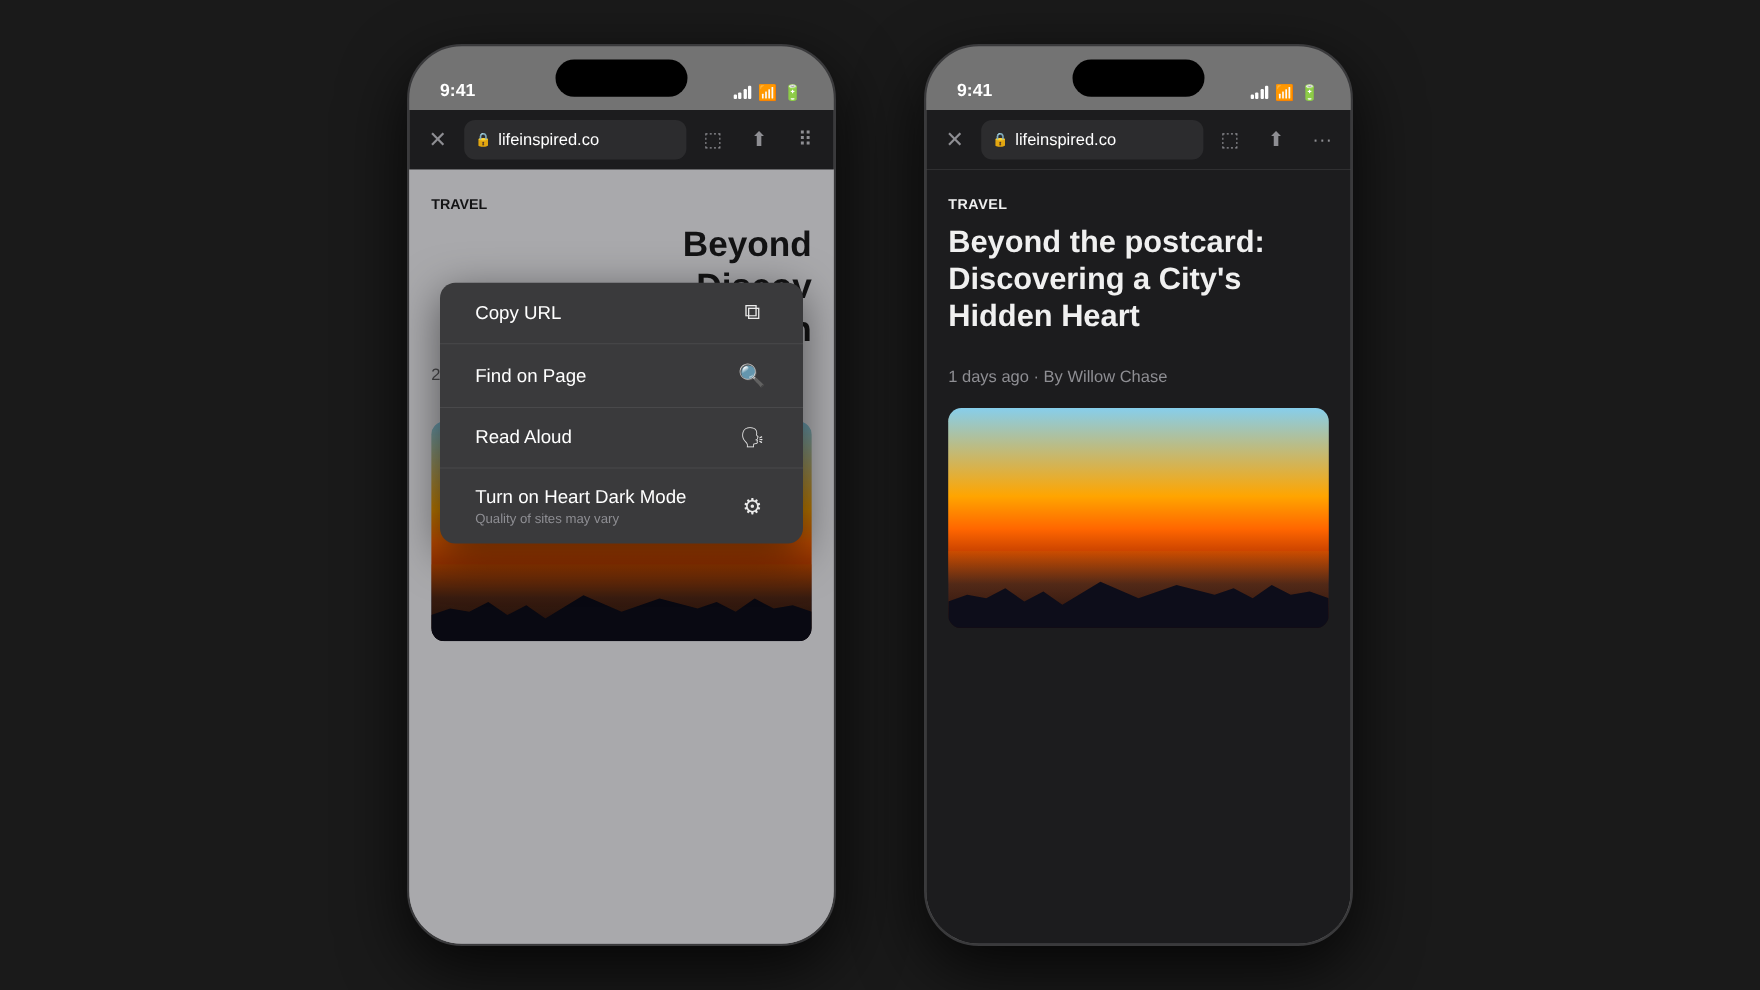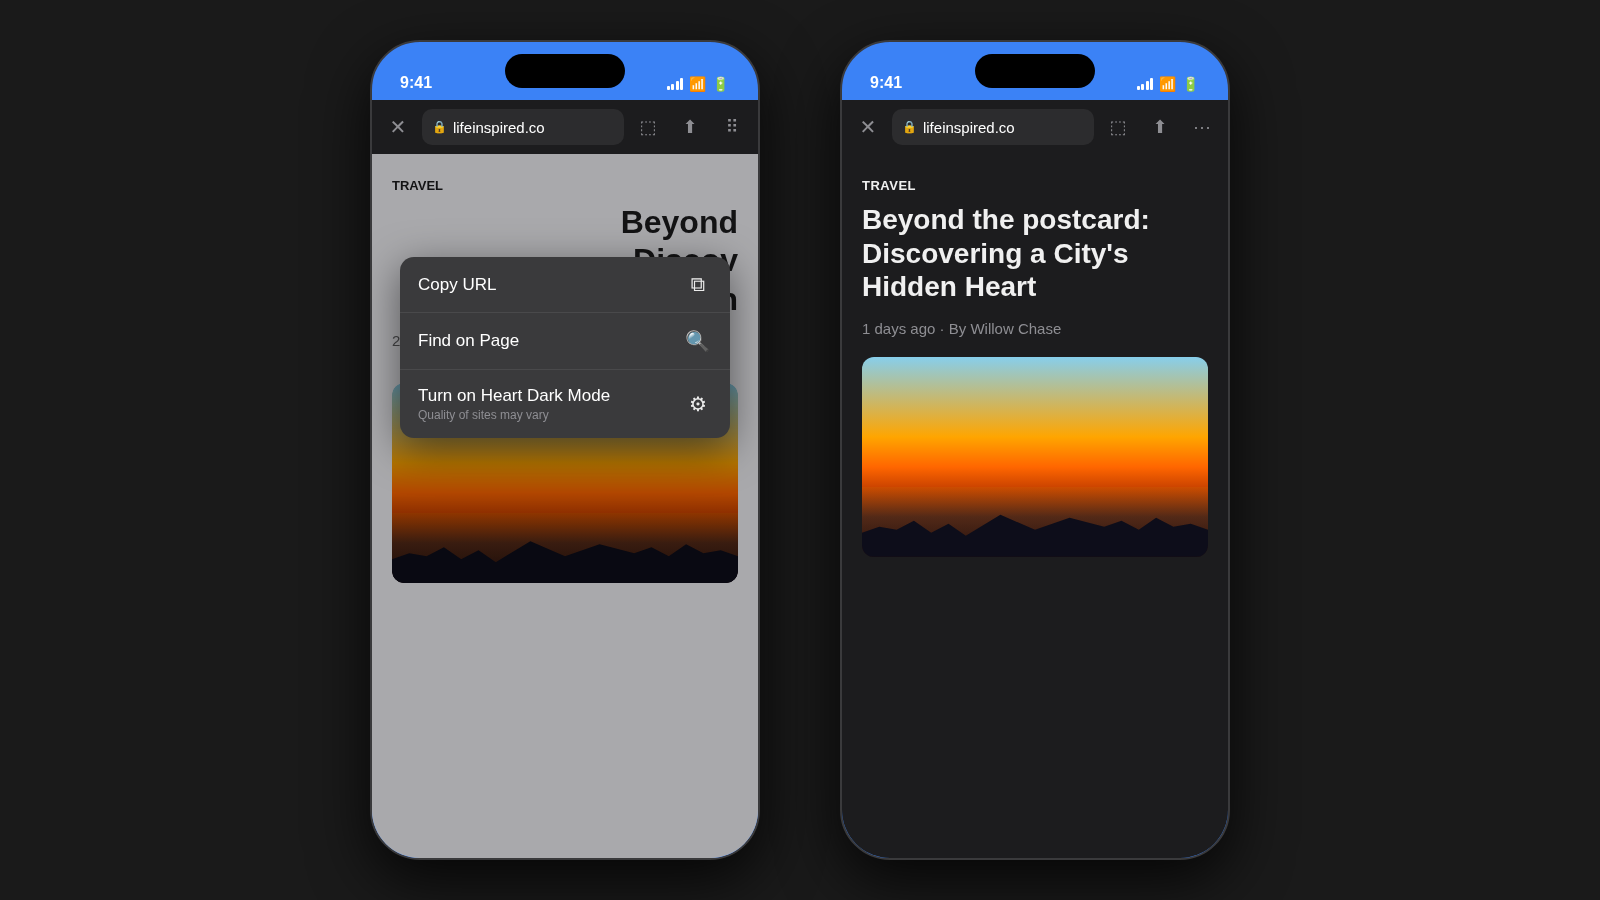--- a/index.html
+++ b/index.html
@@ -11,21 +11,21 @@
       align-items: center;
       justify-content: center;
       gap: 80px;
       font-family: -apple-system, BlinkMacSystemFont, 'SF Pro Display', 'Helvetica Neue', sans-serif;
       overflow: hidden;
     }
 
     .phone {
       width: 390px;
       height: 820px;
-      background: #3b82f6;
+      background: #737373;
       border-radius: 50px;
       border: 2px solid #3a3a3c;
       position: relative;
       overflow: hidden;
       box-shadow: 0 20px 60px rgba(0,0,0,0.8);
     }
 
     
     .dynamic-island {
       position: absolute;
@@ -154,21 +154,21 @@
 
     .phone.dark-mode .article-category {
       color: #f0f0f0;
     }
 
     .article-title {
       font-size: 28px;
       font-weight: 700;
       color: #1c1c1e;
       line-height: 1.2;
-      margin-bottom: 16px;
+      margin-bottom: 30px;
     }
 
     .phone.dark-mode .article-title {
       color: #f0f0f0;
     }
 
     .article-meta {
       font-size: 15px;
       color: #636366;
       margin-bottom: 20px;
@@ -227,21 +227,21 @@
       border-radius: 14px;
       overflow: hidden;
       z-index: 20;
       box-shadow: 0 10px 40px rgba(0,0,0,0.5);
     }
 
     .menu-item {
       display: flex;
       align-items: center;
       justify-content: space-between;
-      padding: 16px 18px;
+      padding: 16px 32px;
       border-bottom: 1px solid rgba(255,255,255,0.08);
       cursor: pointer;
     }
 
     .menu-item:last-child {
       border-bottom: none;
     }
 
     .menu-item-left {
       display: flex;
@@ -398,20 +398,26 @@
       <span class="menu-icon">⧉</span>
     </div>
 
     <div class="menu-item">
       <div class="menu-item-left">
         <span class="menu-label">Find on Page</span>
       </div>
       <span class="menu-icon">🔍</span>
     </div>
 
+    <div class="menu-item">
+      <div class="menu-item-left">
+        <span class="menu-label">Read Aloud</span>
+      </div>
+      <span class="menu-icon" style="font-size:18px;">🗣</span>
+    </div>
 
     <div class="menu-item">
       <div class="menu-item-left">
         <span class="menu-label">Turn on Heart Dark Mode</span>
         <span class="menu-sublabel">Quality of sites may vary</span>
       </div>
       <span class="menu-icon">⚙</span>
     </div>
 
   </div>

